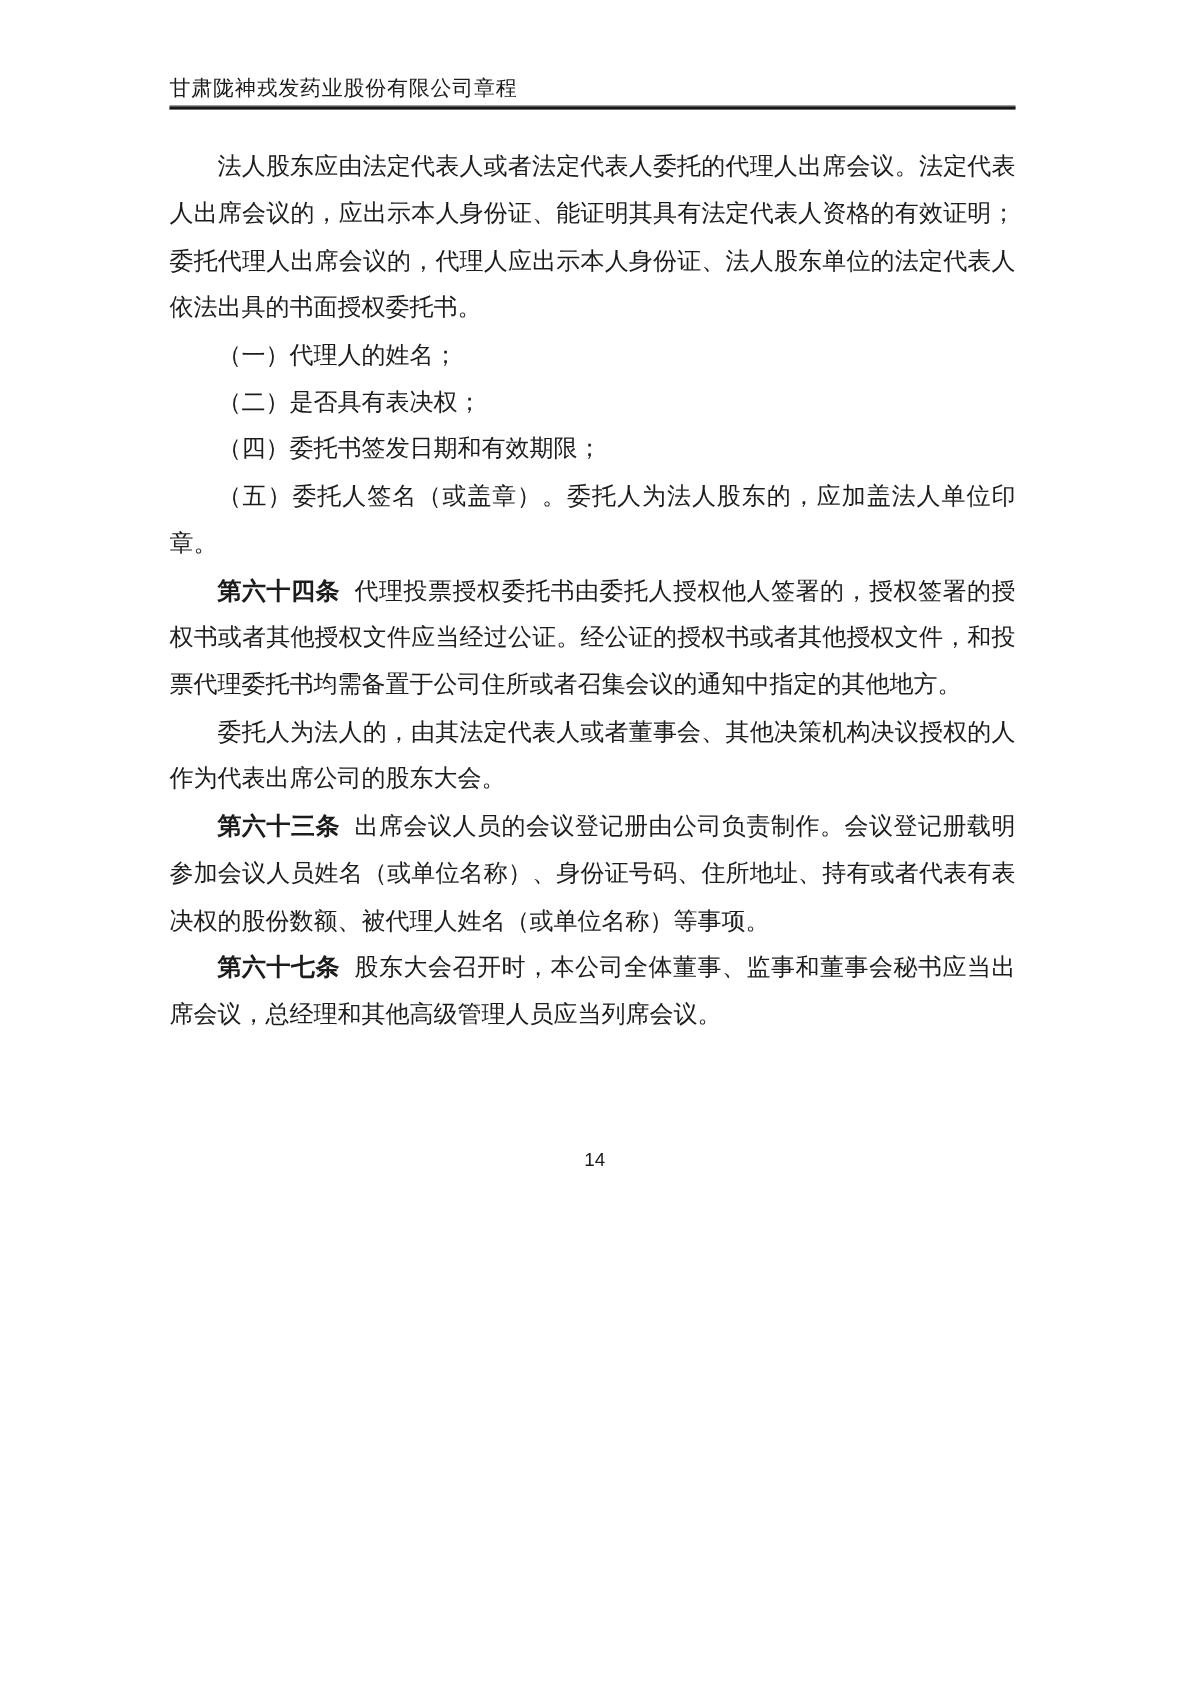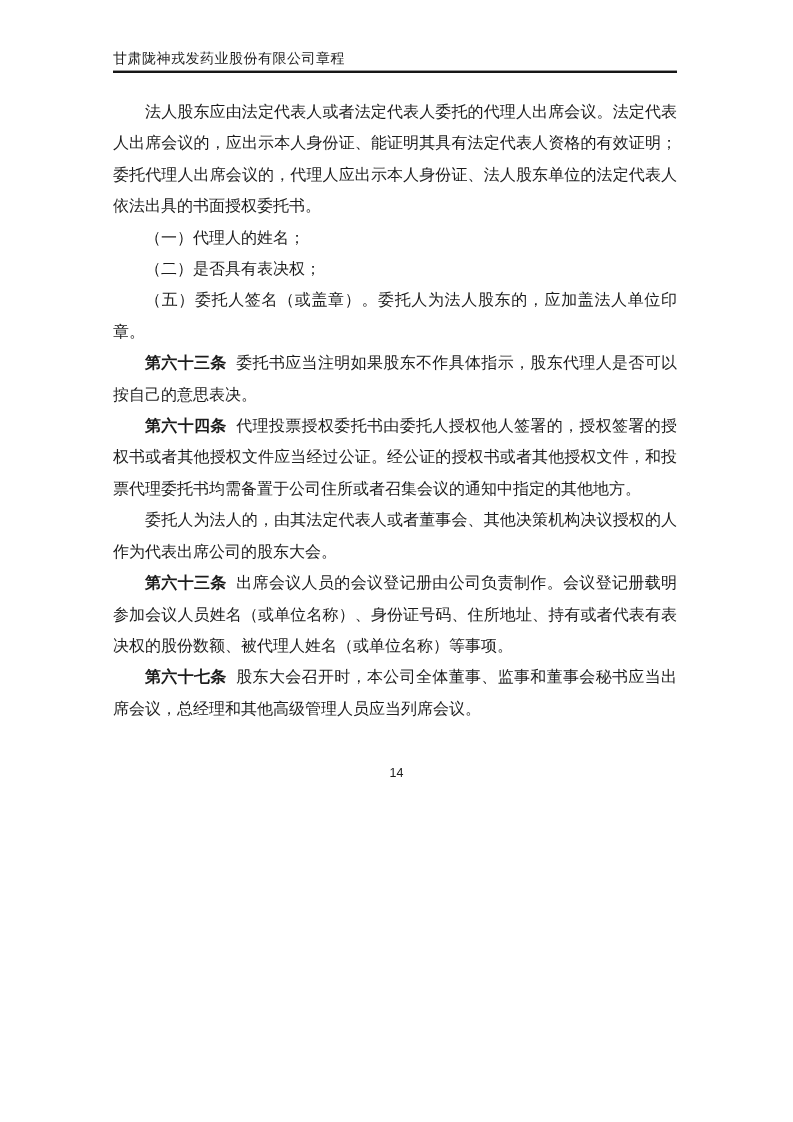--- a/index.html
+++ b/index.html
@@ -69,22 +69,22 @@
 
   <div class="header">
     <div class="header-title">甘肃陇神戎发药业股份有限公司章程</div>
     <div class="header-rule"></div>
   </div>
 
   <div class="body-text">
     <p><span>法人股东应由法定代表人或者法定代表人委托的代理人出席会议。法定代表人出席会议的，应出示本人身份证、能证明其具有法定代表人资格的有效证明；委托代理人出席会议的，代理人应出示本人身份证、法人股东单位的法定代表人依法出具的书面授权委托书。</span></p>
     <p><span>（一）代理人的姓名；</span></p>
     <p><span>（二）是否具有表决权；</span></p>
+    <p><span>（四）委托书签发日期和有效期限；</span></p>
     <p><span>（五）委托人签名（或盖章）。委托人为法人股东的，应加盖法人单位印章。</span></p>
-    <p><span class="lead">第六十三条</span><span>委托书应当注明如果股东不作具体指示，股东代理人是否可以按自己的意思表决。</span></p>
     <p><span class="lead">第六十四条</span><span>代理投票授权委托书由委托人授权他人签署的，授权签署的授权书或者其他授权文件应当经过公证。经公证的授权书或者其他授权文件，和投票代理委托书均需备置于公司住所或者召集会议的通知中指定的其他地方。</span></p>
     <p><span>委托人为法人的，由其法定代表人或者董事会、其他决策机构决议授权的人作为代表出席公司的股东大会。</span></p>
     <p><span class="lead">第六十三条</span><span>出席会议人员的会议登记册由公司负责制作。会议登记册载明参加会议人员姓名（或单位名称）、身份证号码、住所地址、持有或者代表有表决权的股份数额、被代理人姓名（或单位名称）等事项。</span></p>
     <p><span class="lead">第六十七条</span><span>股东大会召开时，本公司全体董事、监事和董事会秘书应当出席会议，总经理和其他高级管理人员应当列席会议。</span></p>
   </div>
 
   <div class="page-number">14</div>
 
 </div>
 

